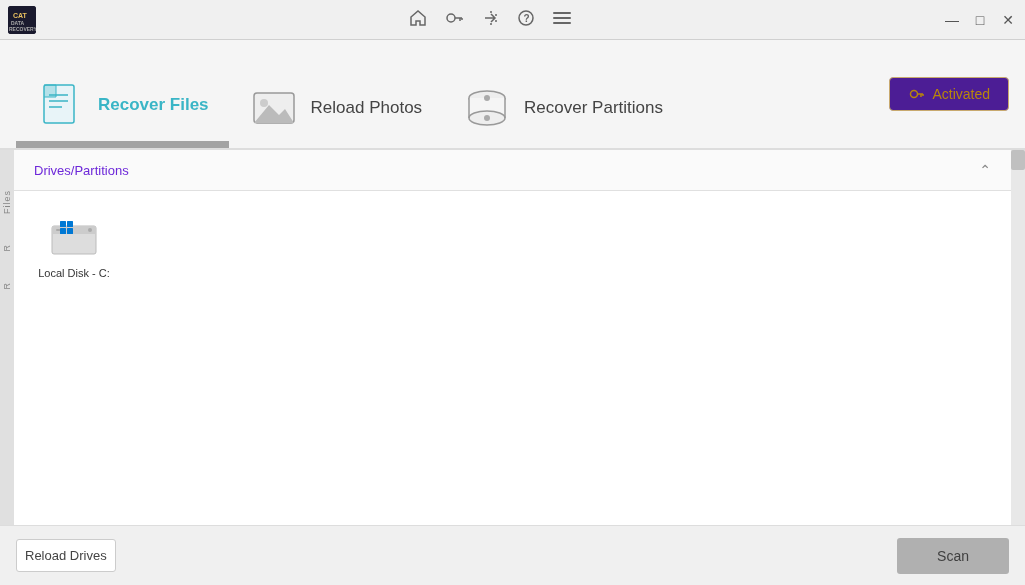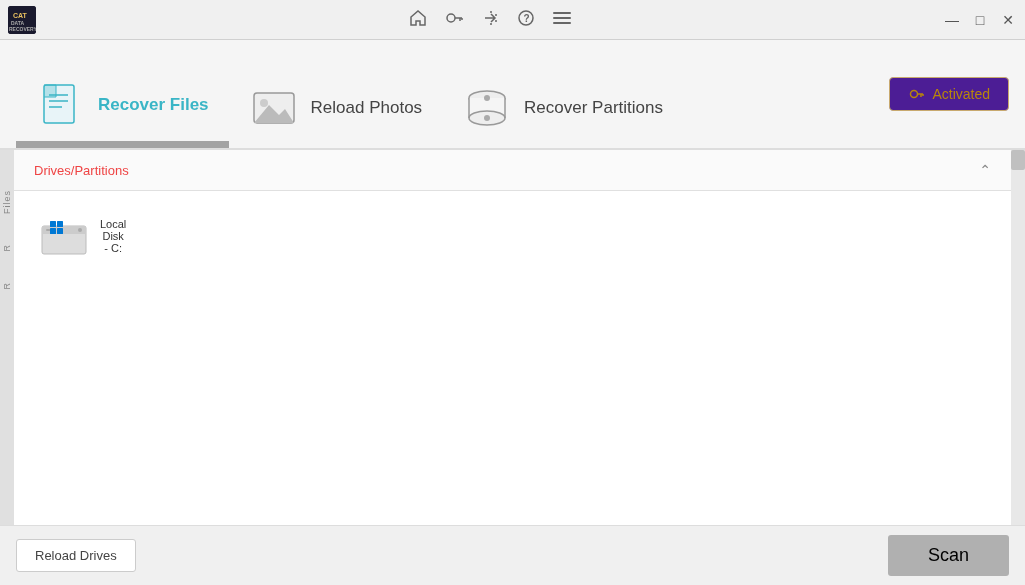--- a/index.html
+++ b/index.html
@@ -166,21 +166,21 @@
     
     .section-header {
       display: flex;
       align-items: center;
       padding: 12px 20px;
       border-bottom: 1px solid #e0e0e0;
       background: #fafafa;
     }
     .section-title {
       font-size: 13px;
-      color: #ef4444;
+      color: #6d28d9;
       font-weight: 500;
     }
     .section-collapse {
       margin-left: auto;
       color: #888;
       cursor: pointer;
       font-size: 14px;
     }
 
     
@@ -188,20 +188,21 @@
       flex: 1;
       padding: 20px;
       display: flex;
       flex-wrap: wrap;
       align-content: flex-start;
       gap: 20px;
       overflow-y: auto;
     }
     .drive-item {
       display: flex;
+      flex-direction: column;
       align-items: center;
       gap: 6px;
       cursor: pointer;
       width: 80px;
     }
     .drive-icon {
       width: 60px;
       height: 50px;
       display: flex;
       align-items: center;
@@ -220,32 +221,32 @@
       border-top: 1px solid #ddd;
       display: flex;
       align-items: center;
       justify-content: space-between;
       padding: 0 16px;
       flex-shrink: 0;
     }
     .reload-btn {
       background: white;
       border: 1px solid #ccc;
-      padding: 8px 18px;
+      padding: 8px 8px;
       font-size: 13px;
       color: #444;
       border-radius: 3px;
       cursor: pointer;
     }
     .scan-btn {
       background: #b0b0b0;
       border: none;
       padding: 10px 40px;
-      font-size: 18px;
-      color: #000000;
+      font-size: 14px;
+      color: #404040;
       border-radius: 3px;
       cursor: pointer;
     }
 
     
     .right-scrollbar {
       width: 14px;
       background: #e8e8e8;
       flex-shrink: 0;
     }

